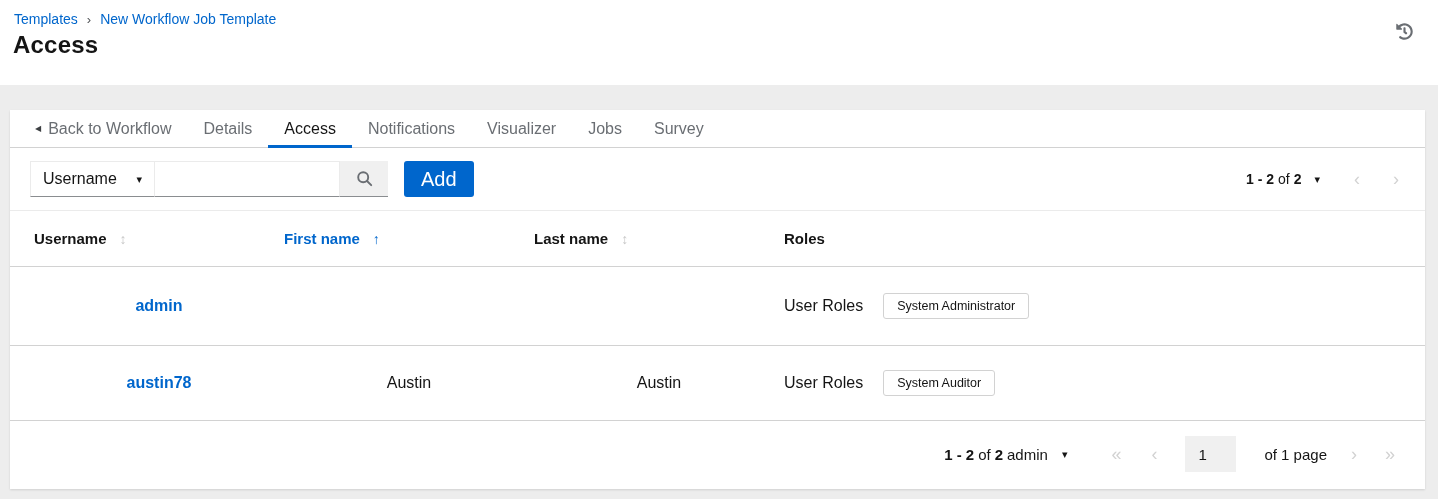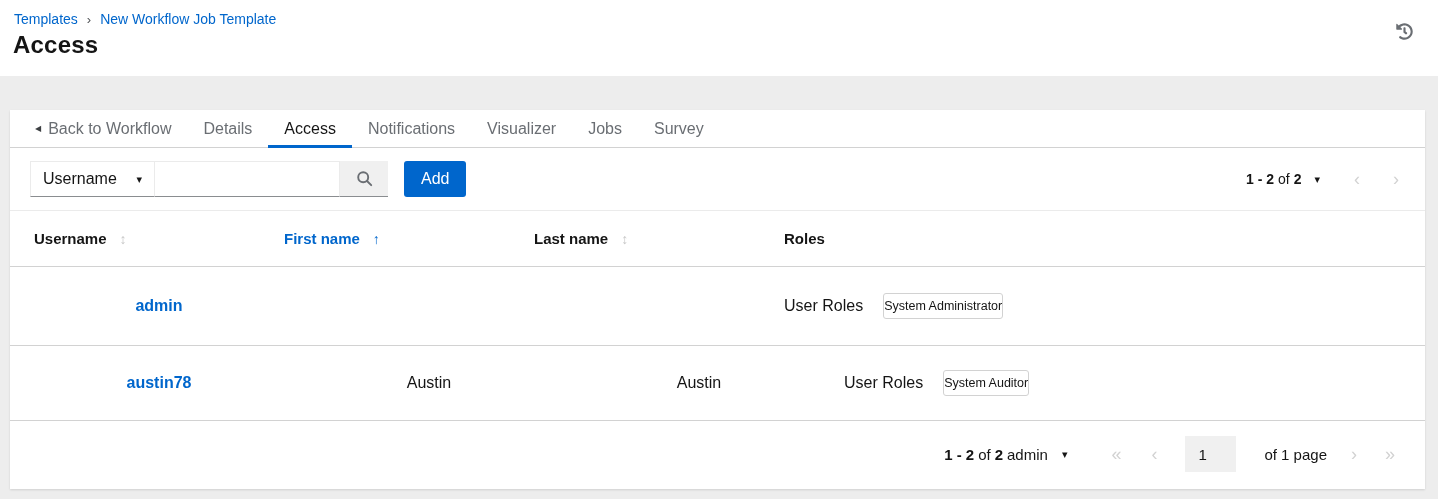--- a/index.html
+++ b/index.html
@@ -6,21 +6,21 @@
   html,body { width: 1438px; height: 499px; }
   body {
     font-family: "Liberation Sans", sans-serif;
     background: #ededed;
     position: relative;
     overflow: hidden;
     color: #151515;
   }
 
   
-  .page-header { position: absolute; top: 0; left: 0; width: 100%; height: 76px; background: #fff; }
+  .page-header { position: absolute; top: 0; left: 0; width: 100%; height: 85px; background: #fff; }
   .breadcrumb { position: absolute; left: 14px; top: 11px; font-size: 14px; display: flex; align-items: center; gap: 9px; }
   .crumb { color: #0066cc; text-decoration: none; cursor: pointer; }
   .crumb-sep { color: #4f5255; font-size: 13px; line-height: 1; }
   .page-title { position: absolute; left: 13px; top: 31px; font-size: 24px; font-weight: 700; letter-spacing: .2px; }
   .history-btn { position: absolute; right: 25px; top: 23px; background: none; border: none; cursor: pointer; line-height: 0; }
 
   
   .card { position: absolute; top: 110px; left: 10px; width: 1415px; height: 379px; background: #fff; box-shadow: 0 1px 2px rgba(3,3,3,.12); }
 
   
@@ -29,46 +29,46 @@
   .tab.active { color: #151515; }
   .tab.active::after { content: ""; position: absolute; left: 0; right: 0; bottom: -1px; height: 3px; background: #0066cc; }
   .back-caret { margin-right: 7px; font-size: 8px; color: #3c3f42; line-height: 1; }
 
   
   .toolbar { display: flex; align-items: center; height: 62px; padding: 0 20px; }
   .filter-dropdown { width: 125px; height: 36px; border: 1px solid #ebebeb; border-bottom-color: #8a8d90; background: #fff; display: flex; align-items: center; justify-content: space-between; padding: 0 12px; font-size: 16px; cursor: pointer; }
   .caret-down { font-size: 11px; color: #151515; line-height: 1; }
   .search-input { width: 185px; height: 36px; border: 1px solid #ebebeb; border-left: none; border-bottom-color: #8a8d90; font-size: 16px; padding: 0 10px; outline: none; font-family: inherit; }
   .search-btn { width: 48px; height: 36px; background: #f0f0f0; border: none; border-bottom: 1px solid #8a8d90; cursor: pointer; display: flex; align-items: center; justify-content: center; }
-  .add-btn { margin-left: 16px; height: 36px; padding: 0 17px; background: #0066cc; border: none; border-radius: 3px; color: #fff; font-size: 16px; cursor: pointer; font-family: inherit; }
+  .add-btn { margin-left: 16px; height: 36px; padding: 0 17px; background: #0066cc; border: none; border-radius: 3px; color: #fff; font-size: 20px; cursor: pointer; font-family: inherit; }
 
   .top-pagination { margin-left: auto; display: flex; align-items: center; font-size: 14px; }
   .range-toggle { display: flex; align-items: center; gap: 4px; cursor: pointer; }
   .range-toggle .caret-down { margin-left: 9px; }
   .bold { font-weight: 700; }
   .nav-arrow { background: none; border: none; font-size: 18px; color: #d2d2d2; line-height: 1; cursor: default; font-family: inherit; }
   .nav-arrow.t-prev { margin-left: 34px; }
   .nav-arrow.t-next { margin-left: 33px; margin-right: 6px; }
 
   
   .thead, .trow { display: grid; grid-template-columns: 250px 250px 250px 1fr; align-items: center; padding: 0 24px; }
   .thead { height: 57px; border-top: 1px solid #ebebeb; border-bottom: 1px solid #d2d2d2; }
   .th { font-size: 15px; font-weight: 700; color: #151515; display: flex; align-items: center; gap: 13px; cursor: pointer; }
   .th.sorted { color: #0066cc; }
   .th.no-sort { cursor: default; }
   .sort-icon { font-size: 14px; color: #c8c8c8; font-weight: 400; }
   .sort-icon.asc { color: #0066cc; font-weight: 700; }
   .trow { border-bottom: 1px solid #d2d2d2; text-align: center; }
   .trow.r1 { height: 79px; }
-  .trow.r2 { height: 75px; gap: 20px; }
+  .trow.r2 { height: 75px; }
   .cell { font-size: 16px; color: #151515; }
   .user-link { font-size: 16px; font-weight: 700; color: #0066cc; text-decoration: none; cursor: pointer; }
   .roles-cell { display: flex; align-items: center; }
   .roles-label { font-size: 16px; font-weight: 400; }
-  .chip { margin-left: 20px; border: 1px solid #d2d2d2; border-radius: 3px; padding: 5px 0; font-size: 12.5px; background: #fff; white-space: nowrap; }
+  .chip { margin-left: 20px; border: 1px solid #d2d2d2; border-radius: 3px; padding: 5px 13px; font-size: 12.5px; background: #fff; white-space: nowrap; }
 
   
   .tfoot { height: 66px; display: flex; align-items: center; justify-content: flex-end; padding-right: 30px; font-size: 15px; }
   .items-toggle { display: flex; align-items: center; gap: 4px; cursor: pointer; }
   .items-toggle .caret-down { margin-left: 10px; }
   .pager-arrow { background: none; border: none; font-size: 18px; color: #d2d2d2; line-height: 1; cursor: default; font-family: inherit; }
   .pg-first { margin-left: 44px; }
   .pg-prev  { margin-left: 30px; }
   .page-input { margin-left: 28px; width: 51px; height: 36px; background: #f0f0f0; border: none; font-size: 15px; padding-left: 13px; font-family: inherit; color: #151515; }
   .page-label { margin-left: 28px; white-space: nowrap; }

